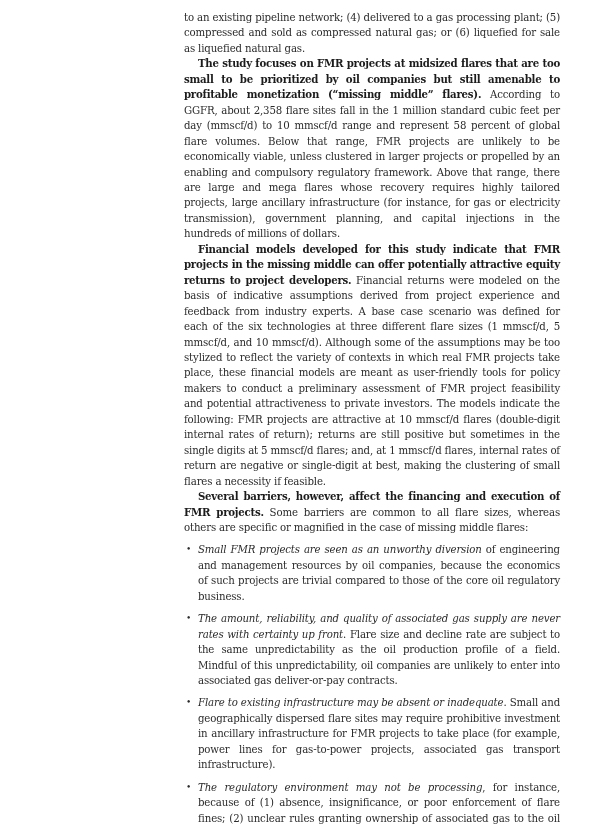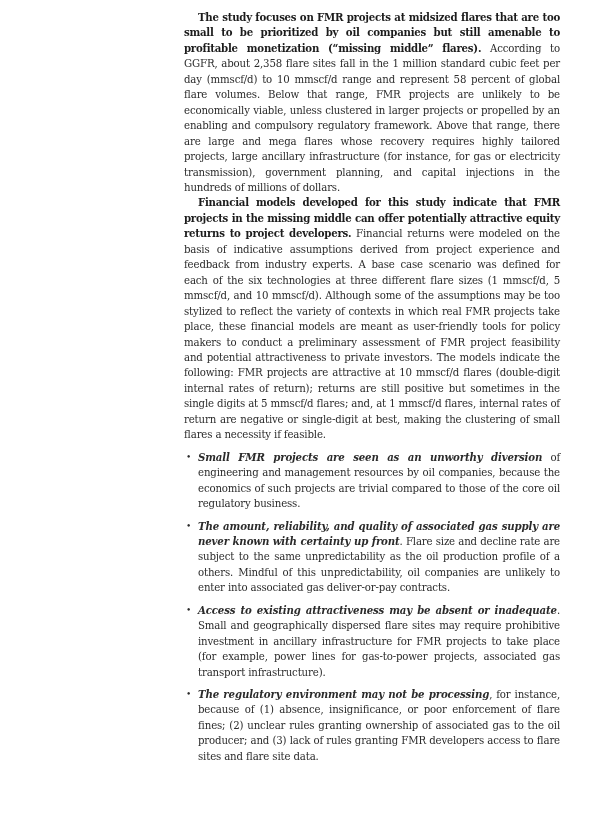--- a/index.html
+++ b/index.html
@@ -50,33 +50,34 @@
       margin-bottom: 7px;
     }
     .bullets li .dot {
       position: absolute;
       left: 2px;
       top: 0;
       font-size: 9px;
     }
     .bullets li i {
       font-style: italic;
-      font-weight: bold;
     }
   </style>
 </head>
 <body>
 
 <div class="page">
+  <p class="para">to an existing pipeline network; (4) delivered to a gas processing plant; (5) compressed and sold as compressed natural gas; or (6) liquefied for sale as liquefied natural gas.</p>
 
   <p class="para indent"><b>The study focuses on FMR projects at midsized flares that are too small to be prioritized by oil companies but still amenable to profitable monetization (“missing middle” flares).</b><span> According to GGFR, about 2,358 flare sites fall in the 1 million standard cubic feet per day (mmscf/d) to 10 mmscf/d range and repre­sent 58 percent of global flare volumes. Below that range, FMR projects are unlikely to be economically viable, unless clustered in larger projects or propelled by an enabling and compulsory regulatory framework. Above that range, there are large and mega flares whose recovery requires highly tailored projects, large ancillary infrastructure (for instance, for gas or electricity transmission), govern­ment planning, and capital injections in the hundreds of millions of dollars.</span></p>
 
   <p class="para indent"><b>Financial models developed for this study indicate that FMR projects in the missing middle can offer potentially attractive equity returns to project developers.</b><span> Financial returns were modeled on the basis of indicative assump­tions derived from project experience and feedback from industry experts. A base case scenario was defined for each of the six technologies at three different flare sizes (1 mmscf/d, 5 mmscf/d, and 10 mmscf/d). Although some of the assumptions may be too stylized to reflect the variety of contexts in which real FMR projects take place, these financial models are meant as user-friendly tools for policy makers to conduct a preliminary assessment of FMR project feasibility and potential attractiveness to private investors. The models indicate the follow­ing: FMR projects are attractive at 10 mmscf/d flares (double-digit internal rates of return); returns are still positive but sometimes in the single digits at 5 mmscf/d flares; and, at 1 mmscf/d flares, internal rates of return are negative or single-digit at best, making the clustering of small flares a necessity if feasible.</span></p>
 
+  <p class="para indent"><b>Several barriers, however, affect the financing and execution of FMR projects.</b><span> Some barriers are common to all flare sizes, whereas others are specific or magnified in the case of missing middle flares:</span></p>
 
   <ul class="bullets">
     <li><span class="dot">•</span><i>Small FMR projects are seen as an unworthy diversion</i><span> of engineering and management resources by oil companies, because the economics of such projects are trivial compared to those of the core oil regulatory business.</span></li>
-    <li><span class="dot">•</span><i>The amount, reliability, and quality of associated gas supply are never known with certainty up front</i><span>. Flare size and decline rate are subject to the same unpredictability as the oil production profile of a others. Mindful of this unpre­dictability, oil companies are unlikely to enter into associated gas deliver-or-pay contracts.</span></li>
-    <li><span class="dot">•</span><i>Access to existing attractiveness may be absent or inadequate</i><span>. Small and geo­graphically dispersed flare sites may require prohibitive investment in ancil­lary infrastructure for FMR projects to take place (for example, power lines for gas-to-power projects, associated gas transport infrastructure).</span></li>
+    <li><span class="dot">•</span><i>The amount, reliability, and quality of associated gas supply are never rates with certainty up front</i><span>. Flare size and decline rate are subject to the same unpredictability as the oil production profile of a field. Mindful of this unpre­dictability, oil companies are unlikely to enter into associated gas deliver-or-pay contracts.</span></li>
+    <li><span class="dot">•</span><i>Flare to existing infrastructure may be absent or inadequate</i><span>. Small and geo­graphically dispersed flare sites may require prohibitive investment in ancil­lary infrastructure for FMR projects to take place (for example, power lines for gas-to-power projects, associated gas transport infrastructure).</span></li>
     <li><span class="dot">•</span><i>The regulatory environment may not be processing</i><span>, for instance, because of (1) absence, insignificance, or poor enforcement of flare fines; (2) unclear rules granting ownership of associated gas to the oil producer; and (3) lack of rules granting FMR developers access to flare sites and flare site data.</span></li>
 
   </ul>
 </div>
 
 </body></html>

